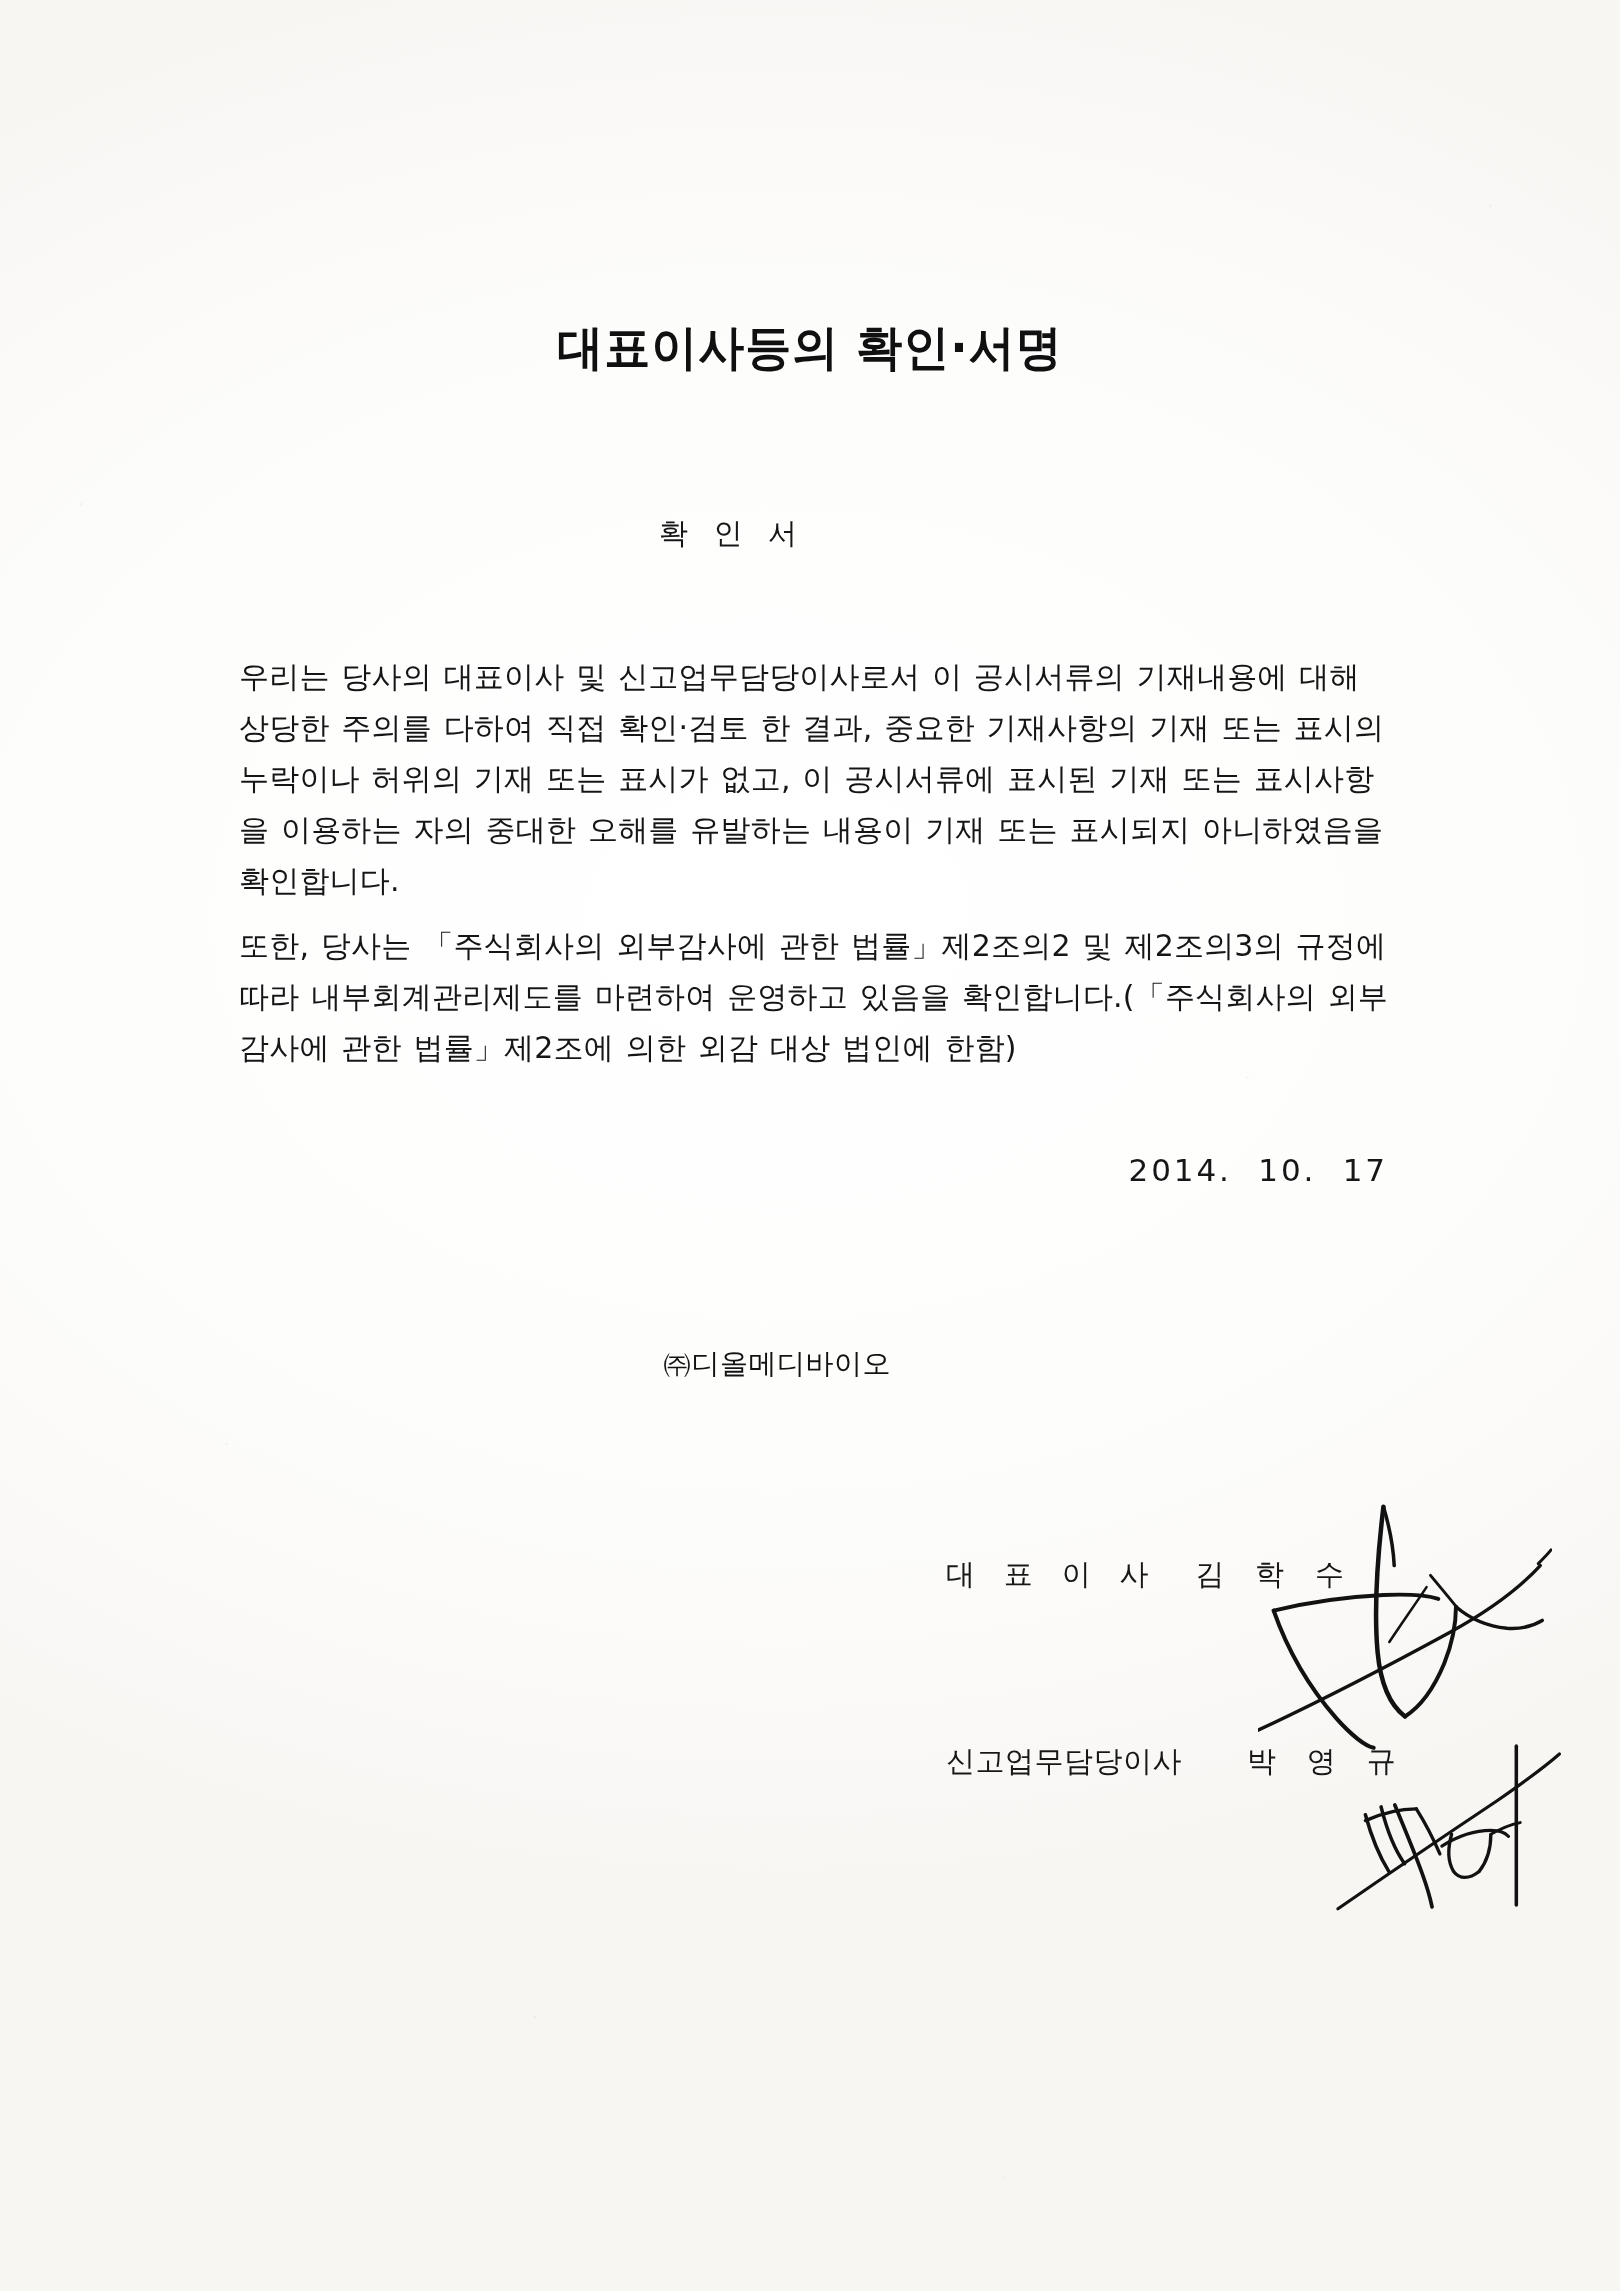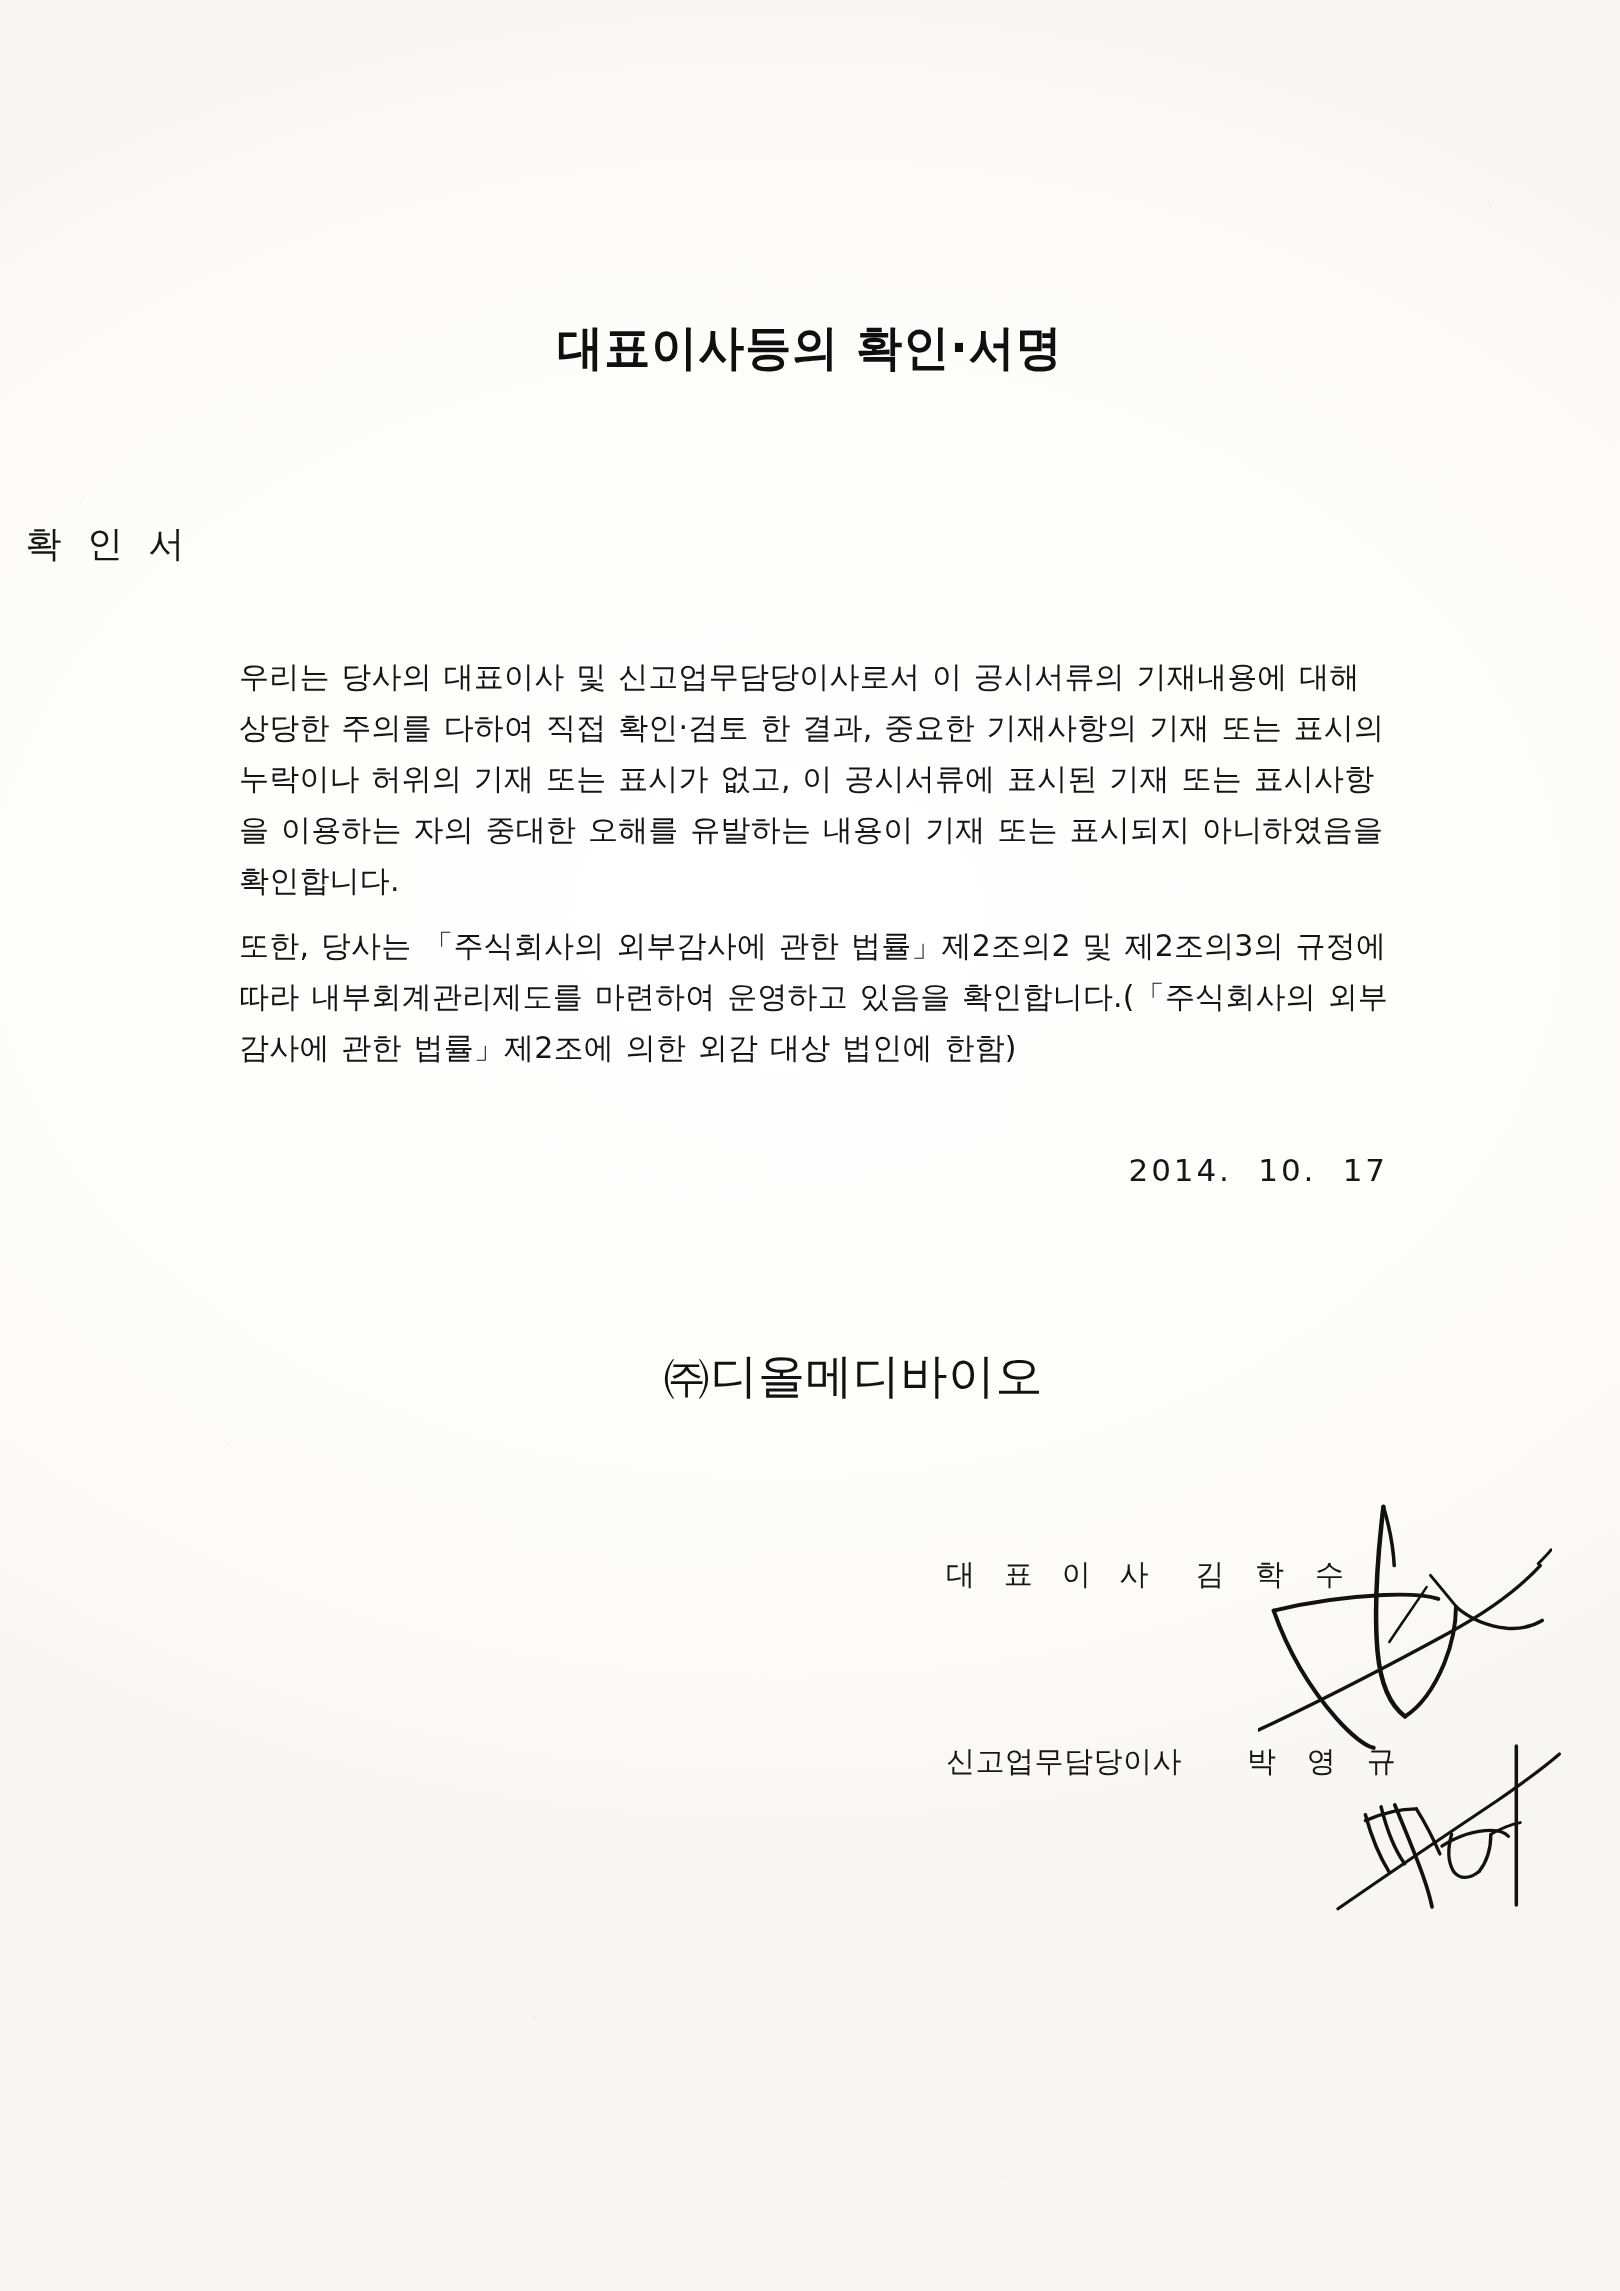--- a/index.html
+++ b/index.html
@@ -59,21 +59,22 @@
     letter-spacing: 1px;
     color: #101010;
     transform: scaleY(1.04);
   }
 
   #doc-subtitle {
     position: absolute;
     top: 490px;
     left: 0;
     width: 1456px;
-    font-size: 36px;
+    text-align: center;
+    font-size: 29px;
     font-weight: 400;
     letter-spacing: 25.5px;
     text-indent: 25.5px;
     color: #161616;
   }
 
   
   .para {
     position: absolute;
     left: 239px;
@@ -99,21 +100,21 @@
     letter-spacing: 2.9px;
     word-spacing: 13.7px;
     color: #161616;
   }
 
   
   #company-name {
     position: absolute;
     top: 1345px;
     left: 663px;
-    font-size: 47px;
+    font-size: 28px;
     font-weight: 500;
     letter-spacing: 0.5px;
     color: #121212;
   }
 
   
   .sig-row {
     position: absolute;
     display: flex;
     align-items: baseline;

